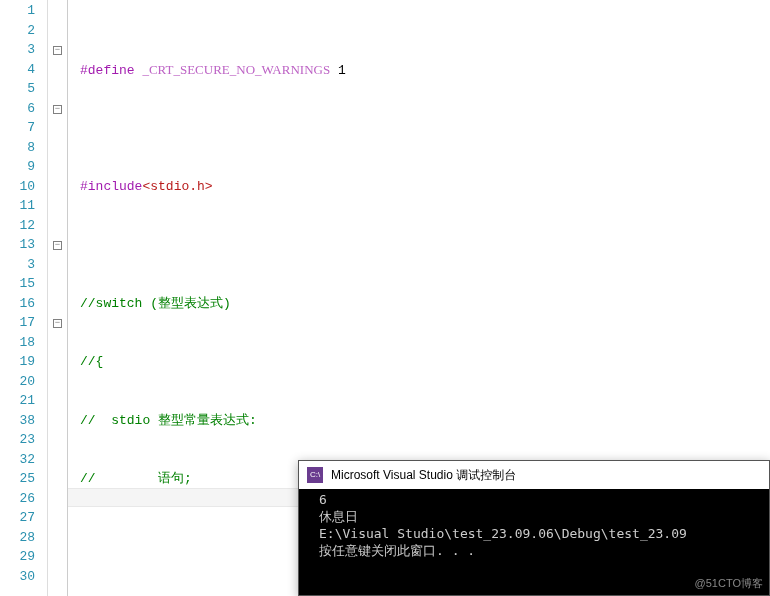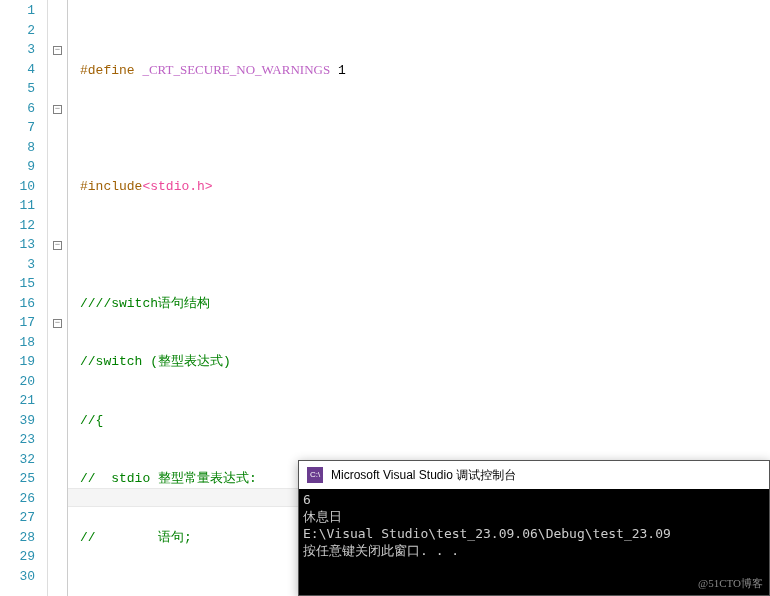--- a/index.html
+++ b/index.html
@@ -64,23 +64,23 @@
     .hl-line {
       position: absolute;
       left: 0;
       right: 0;
       height: 19.5px;
       background: #f5f5f5;
       border-top: 1px solid #e8e8e8;
       border-bottom: 1px solid #e8e8e8;
       z-index: -1;
     }
-    .macro-kw { color: #a16207; margin-top: 12px; }
+    .macro-kw { color: #a21caf; margin-top: 12px; }
     .macro-id { color: #bd63c5; font-family: Liberation Serif, serif; }
-    .inc-str { color: #ec4899; }
+    .inc-str { color: #b91c1c; }
     .com { color: #008000; }
     .console {
       position: absolute;
       left: 298px;
       top: 460px;
       width: 472px;
       height: 136px;
       background: #000;
       border: 1px solid #555;
       box-shadow: 0 2px 10px rgba(0,0,0,0.3);
@@ -103,33 +103,33 @@
       height: 16px;
       background: #6a3c8f;
       margin-right: 8px;
       color: #fff;
       font-size: 8px;
       line-height: 16px;
       text-align: center;
     }
     .console-body {
       color: #ccc;
-      padding: 2px 4px;
+      padding: 2px 20px;
       font-size: 13px;
       line-height: 17px;
       white-space: pre;
       font-family: NSimSun, SimSun, Consolas, monospace;
     }
     .watermark {
       position: absolute;
       right: 6px;
       bottom: 4px;
       color: #888;
       font-size: 11px;
-      font-family: Liberation Serif, serif;
+      font-family: Liberation Sans, sans-serif;
     }
   </style>
 </head>
 <body>
 
 <div class="editor">
   <div class="gutter">
     <div>1</div>
     <div>2</div>
     <div>3</div>
@@ -144,21 +144,21 @@
     <div>12</div>
     <div>13</div>
     <div>3</div>
     <div>15</div>
     <div>16</div>
     <div>17</div>
     <div>18</div>
     <div>19</div>
     <div>20</div>
     <div>21</div>
-    <div>39</div>
+    <div>38</div>
     <div>23</div>
     <div>32</div>
     <div>25</div>
     <div>26</div>
     <div>27</div>
     <div>28</div>
     <div>29</div>
     <div>30</div>
   </div>
   <div class="fold-col">
@@ -192,21 +192,20 @@
       <div></div>
       <div></div>
       <div></div>
   </div>
   <div class="code">
     <div class="hl-line" style="top:487.5px"></div>
     <div><span class="macro-kw">#define</span> <span class="macro-id">_CRT_SECURE_NO_WARNINGS</span> <span>1</span></div>
     <div></div>
     <div><span class="macro-kw">#include</span><span class="inc-str">&lt;stdio.h&gt;</span></div>
     <div></div>
-    <div><span class="com">////switch语句结构</span></div>
     <div><span class="com">//switch (整型表达式)</span></div>
     <div><span class="com">//{</span></div>
     <div><span class="com">//  stdio 整型常量表达式:</span></div>
     <div><span class="com">//        语句;</span></div>
     
     
     
     
     
     

